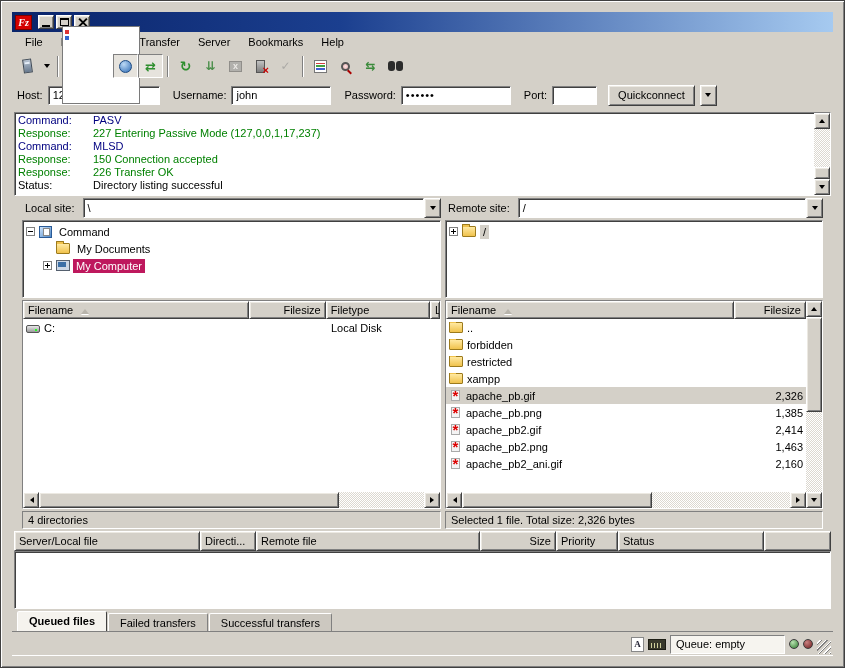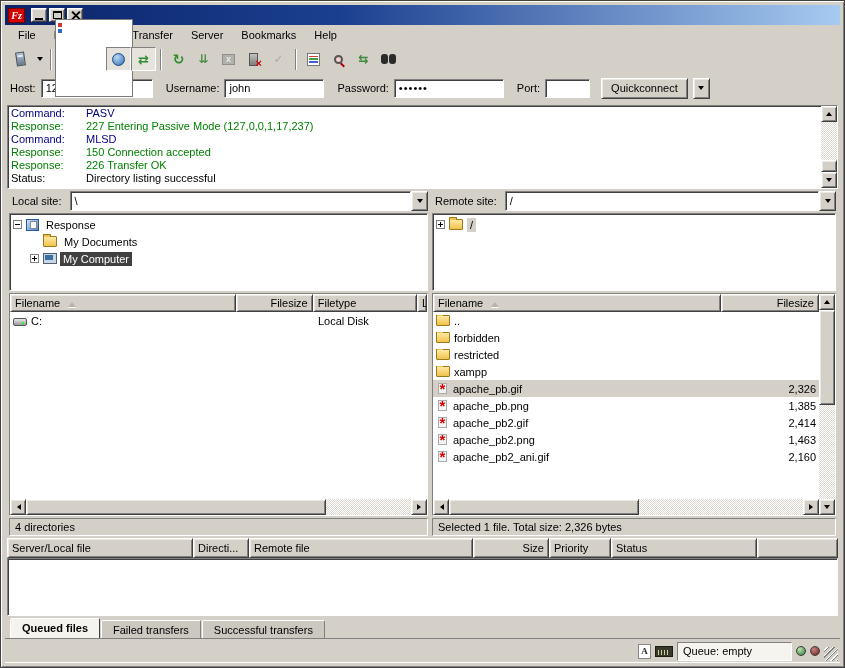--- a/index.html
+++ b/index.html
@@ -2,21 +2,21 @@
 <html><head>
 <meta charset="utf-8">
 <style>
   html,body{margin:0;padding:0;background:#808080;}
   *{box-sizing:border-box;}
   .win{
     width:845px;height:668px;
     background:#d4d0c8;
     border:1px solid #404040;
     box-shadow:inset 1px 1px 0 #fff, inset -1px -1px 0 #808080, inset 2px 2px 0 #d4d0c8;
-    padding:4px;
+    padding:11px;
     display:flex;flex-direction:column;
     font:11px "Liberation Sans", sans-serif;color:#000;
     position:relative;
   }
   
   .raised{border:1px solid;border-color:#fff #404040 #404040 #fff;box-shadow:inset 1px 1px 0 #ece9e2, inset -1px -1px 0 #808080;background:#d4d0c8;}
   .sunken{border:1px solid;border-color:#808080 #fff #fff #808080;box-shadow:inset 1px 1px 0 #404040;background:#fff;}
   .sunken-thin{border:1px solid;border-color:#808080 #fff #fff #808080;}
   
   .titlebar{height:20px;flex:0 0 20px;background:linear-gradient(90deg,#0a246a 0%,#1b3f8f 40%,#a6caf0 100%);display:flex;align-items:center;padding:0 3px;color:#fff;}
@@ -73,38 +73,38 @@
   .qcdrop{width:17px;height:21px;display:flex;align-items:center;justify-content:center;}
   
   .log{height:84px;flex:0 0 84px;margin:2px 2px 2px 2px;position:relative;padding:1px 18px 1px 3px;overflow:hidden;}
   .log-line{display:flex;line-height:13px;white-space:nowrap;}
   .log-label{width:75px;flex:0 0 75px;}
   .vscroll{position:absolute;right:0;top:0;bottom:0;width:16px;display:flex;flex-direction:column;background-color:#dcd8d0;background-image:linear-gradient(45deg,#fff 25%,transparent 25%,transparent 75%,#fff 75%),linear-gradient(45deg,#fff 25%,transparent 25%,transparent 75%,#fff 75%);background-size:2px 2px;background-position:0 0,1px 1px;}
   .sbtn{width:16px;height:16px;flex:0 0 16px;display:flex;align-items:center;justify-content:center;}
   .sthumb{background:#d4d0c8;}
   .strack{flex:1;}
   
-  .main{flex:1;display:flex;margin:0 4px;min-height:0;}
+  .main{flex:1;display:flex;margin:0 10px;min-height:0;}
   .pane{display:flex;flex-direction:column;min-width:0;}
   .pane.local{width:419px;flex:0 0 419px;}
   .splitter{width:4px;flex:0 0 4px;}
   .pane.remote{flex:1;}
   .site-row{height:20px;flex:0 0 20px;display:flex;align-items:stretch;margin-bottom:2px;}
   .site-label{display:flex;align-items:center;padding:0 8px 0 3px;}
   .combo{flex:1;display:flex;align-items:stretch;}
   .combo .fld{flex:1;height:auto;}
   .combo-drop{width:17px;display:flex;align-items:center;justify-content:center;}
   .tree{height:78px;flex:0 0 78px;padding:2px 3px;margin-bottom:2px;overflow:hidden;}
   .tree-row{display:flex;align-items:center;height:17px;white-space:nowrap;}
   .exp{width:9px;height:9px;flex:0 0 9px;background:#fff;border:1px solid #808080;position:relative;margin-right:4px;}
   .exp::before{content:"";position:absolute;left:1px;top:3px;width:5px;height:1px;background:#000;}
   .exp.plus::after{content:"";position:absolute;left:3px;top:1px;width:1px;height:5px;background:#000;}
   .exp-space{width:13px;flex:0 0 13px;}
   .tree-label{padding:1px 3px;}
-  .tree-label.sel-active{background:#404040;color:#fff;}
+  .tree-label.sel-active{background:#be185d;color:#fff;}
   .tree-label.sel-inactive{background:#d4d0c8;}
   
   .ic{flex:0 0 auto;margin-right:4px;}
   .ic-folder{width:14px;height:11px;background:linear-gradient(180deg,#ffe9a2,#f0c24c);border:1px solid #9c7a1c;border-radius:1px;position:relative;}
   .ic-folder::before{content:"";position:absolute;left:-1px;top:-3px;width:6px;height:2px;background:#f0c24c;border:1px solid #9c7a1c;border-bottom:none;border-radius:1px 1px 0 0;}
   .ic-desktop{width:13px;height:12px;background:linear-gradient(135deg,#cfe4fb,#4d88c8);border:1px solid #2a5a96;position:relative;}
   .ic-desktop::after{content:"";position:absolute;right:1px;top:1px;width:5px;height:6px;background:#fff;border:1px solid #888;}
   .ic-computer{width:13px;height:12px;position:relative;}
   .ic-computer::before{content:"";position:absolute;left:0;top:0;width:12px;height:9px;background:#cbd6e4;border:1px solid #55606e;}
   .ic-computer::after{content:"";position:absolute;left:2px;top:2px;width:8px;height:5px;background:#3a6ea5;}
@@ -289,21 +289,21 @@
           <span class="fld">\</span>
           <span class="combo-drop raised">
               <span class="tri-down"></span>
             </span>
         </span>
       </div>
       <div class="tree sunken">
         <div class="tree-row">
           <span class="exp"></span>
           <span class="ic ic-desktop"></span>
-          <span class="tree-label">Response</span>
+          <span class="tree-label">Command</span>
         </div>
         <div class="tree-row" style="padding-left:17px">
           <span class="exp-space"></span>
           <span class="ic ic-folder"></span>
           <span class="tree-label">My Documents</span>
         </div>
         <div class="tree-row" style="padding-left:17px">
           <span class="exp plus"></span>
           <span class="ic ic-computer"></span>
           <span class="tree-label sel-active">My Computer</span>

